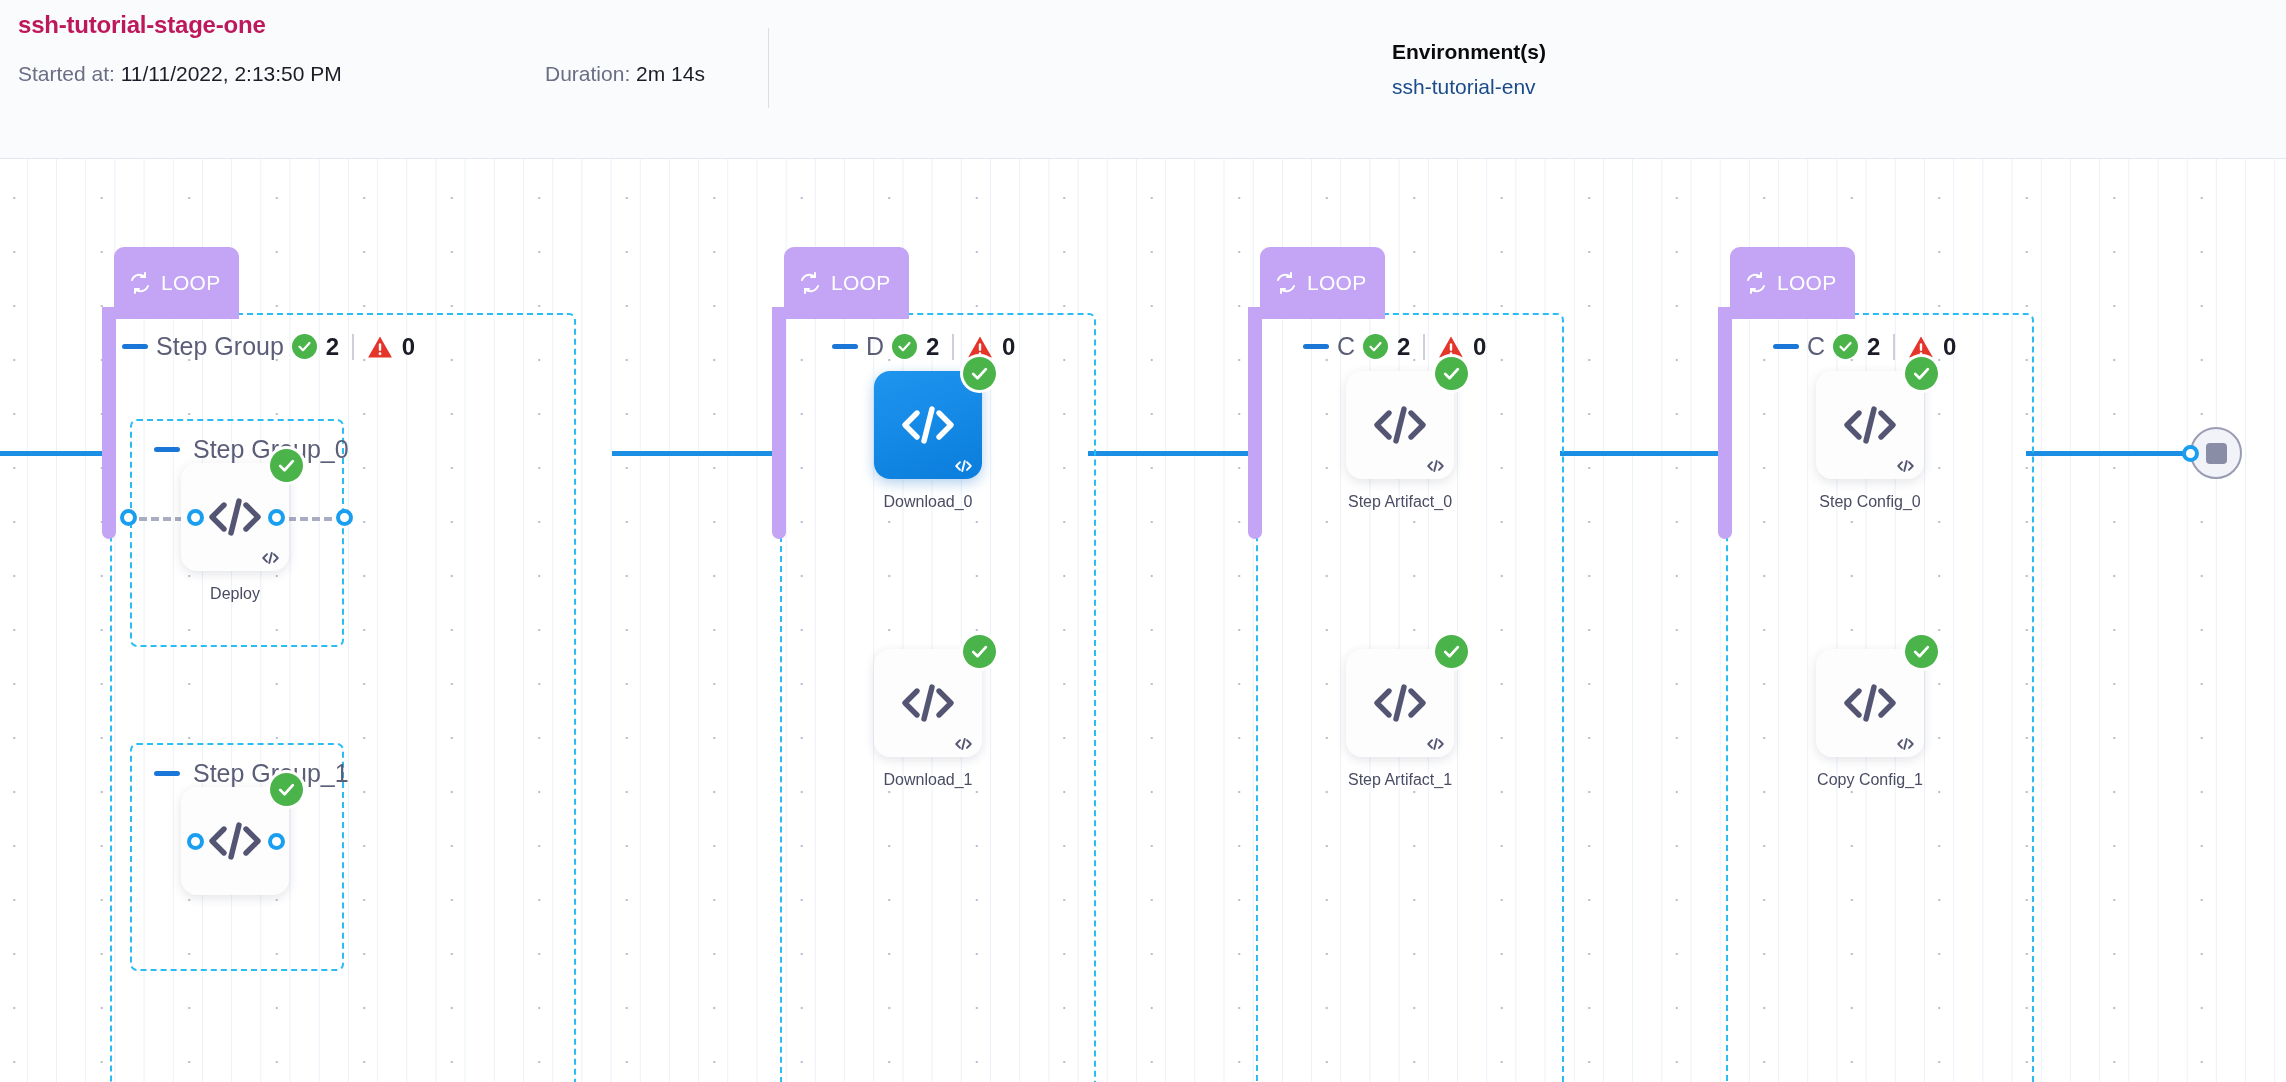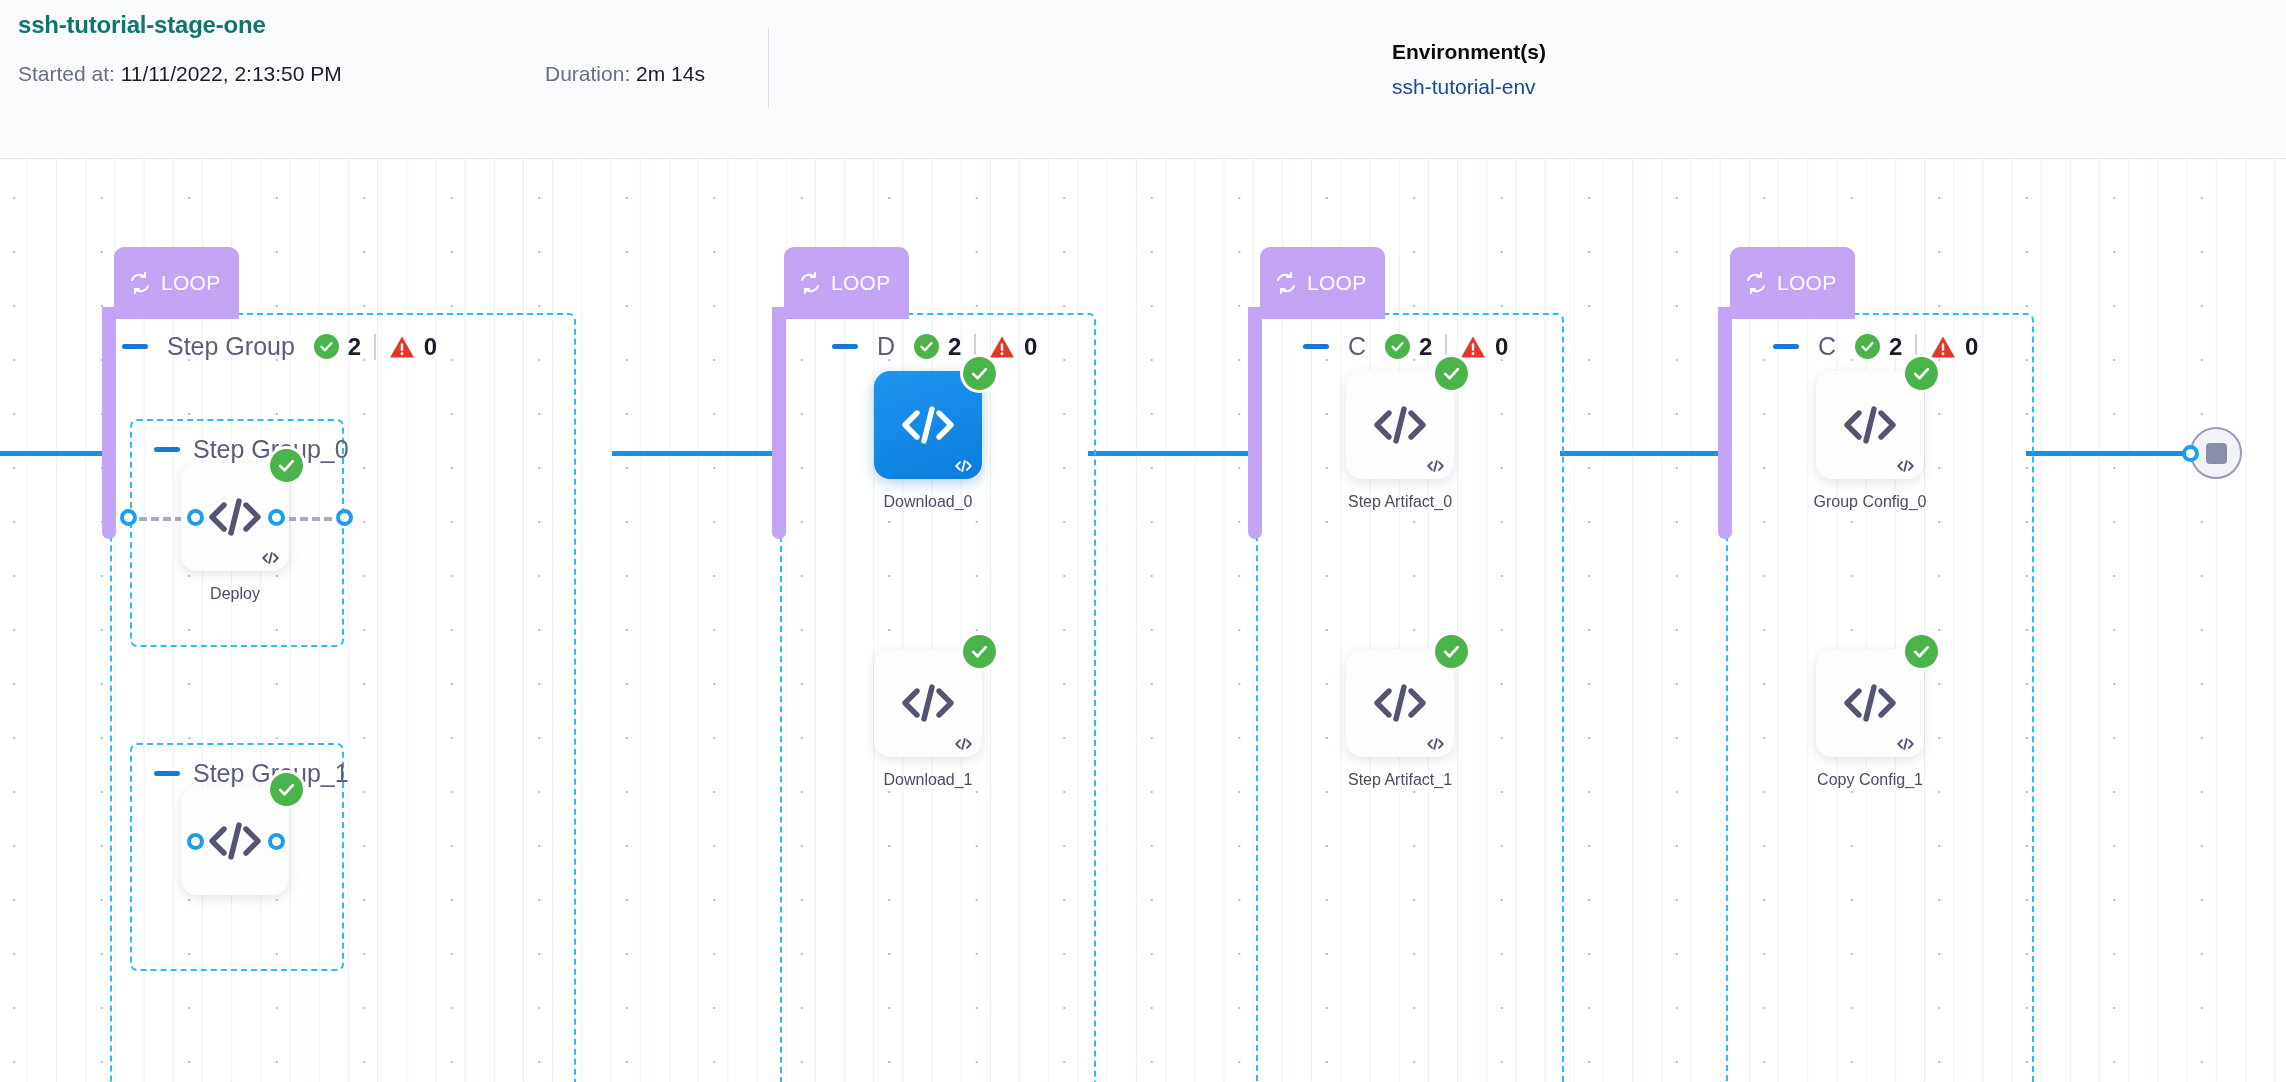--- a/index.html
+++ b/index.html
@@ -12,21 +12,21 @@
 
   
   .header {
     position: absolute; top: 0; left: 0;
     width: 2286px; height: 159px;
     background: #fafbfc;
     border-bottom: 1px solid #e4e6ef;
   }
   .hdr-title {
     position: absolute; left: 18px; top: 11px;
-    font-size: 24px; font-weight: bold; color: #0f766e;
+    font-size: 24px; font-weight: bold; color: #be185d;
     letter-spacing: -0.2px;
   }
   .hdr-meta {
     position: absolute; left: 18px; top: 62px;
     font-size: 21px; color: #1c1c28; white-space: nowrap;
   }
   .hdr-meta .lbl { color: #6b6d85; }
   .hdr-duration {
     position: absolute; left: 545px; top: 62px;
     font-size: 21px; color: #1c1c28; white-space: nowrap;
@@ -82,21 +82,21 @@
   .loop-box {
     position: absolute; left: 8px; top: 66px;
     border: 2.4px dashed #2bbcf4;
     border-radius: 7px;
     background: rgba(255,255,255,0);
     z-index: 2;
   }
 
   .grp-header {
     position: absolute; display: flex; align-items: center;
-    gap: 19px; white-space: nowrap; z-index: 5;
+    gap: 8px; white-space: nowrap; z-index: 5;
   }
   .collapse-dash {
     display: inline-block; width: 26px; height: 5px;
     background: #1a77d8; border-radius: 3px;
   }
   .grp-title {
     font-size: 25px; color: #5c5e78;
     overflow: hidden; text-overflow: clip;
   }
   .grp-counts { display: flex; align-items: center; gap: 9px; }
@@ -497,21 +497,21 @@
           <polyline points="19 9 7 21 19 33"></polyline>
             <polyline points="41 9 53 21 41 33"></polyline>
             <line x1="34" y1="5" x2="26" y2="37"></line>
         </svg>
         <span class="node-status">
           <svg viewBox="0 0 24 24" fill="none" stroke="#ffffff" stroke-width="3.4" stroke-linecap="round" stroke-linejoin="round">
               <polyline points="4 12.5 9.5 18 20 6.5"></polyline>
             </svg>
         </span>
       </div>
-      <div class="node-label">Group Config_0</div>
+      <div class="node-label">Step Config_0</div>
     </div>
 
     <div class="node" style="left:98px; top:402px;">
       <div class="node-box">
         <svg class="node-glyph" viewBox="0 0 60 42" fill="none" stroke="#535572" stroke-width="5.4" stroke-linecap="round" stroke-linejoin="round">
           <polyline points="19 9 7 21 19 33"></polyline>
             <polyline points="41 9 53 21 41 33"></polyline>
             <line x1="34" y1="5" x2="26" y2="37"></line>
         </svg>
         <svg class="node-corner" viewBox="0 0 60 42" fill="none" stroke="#535572" stroke-width="6" stroke-linecap="round" stroke-linejoin="round">

